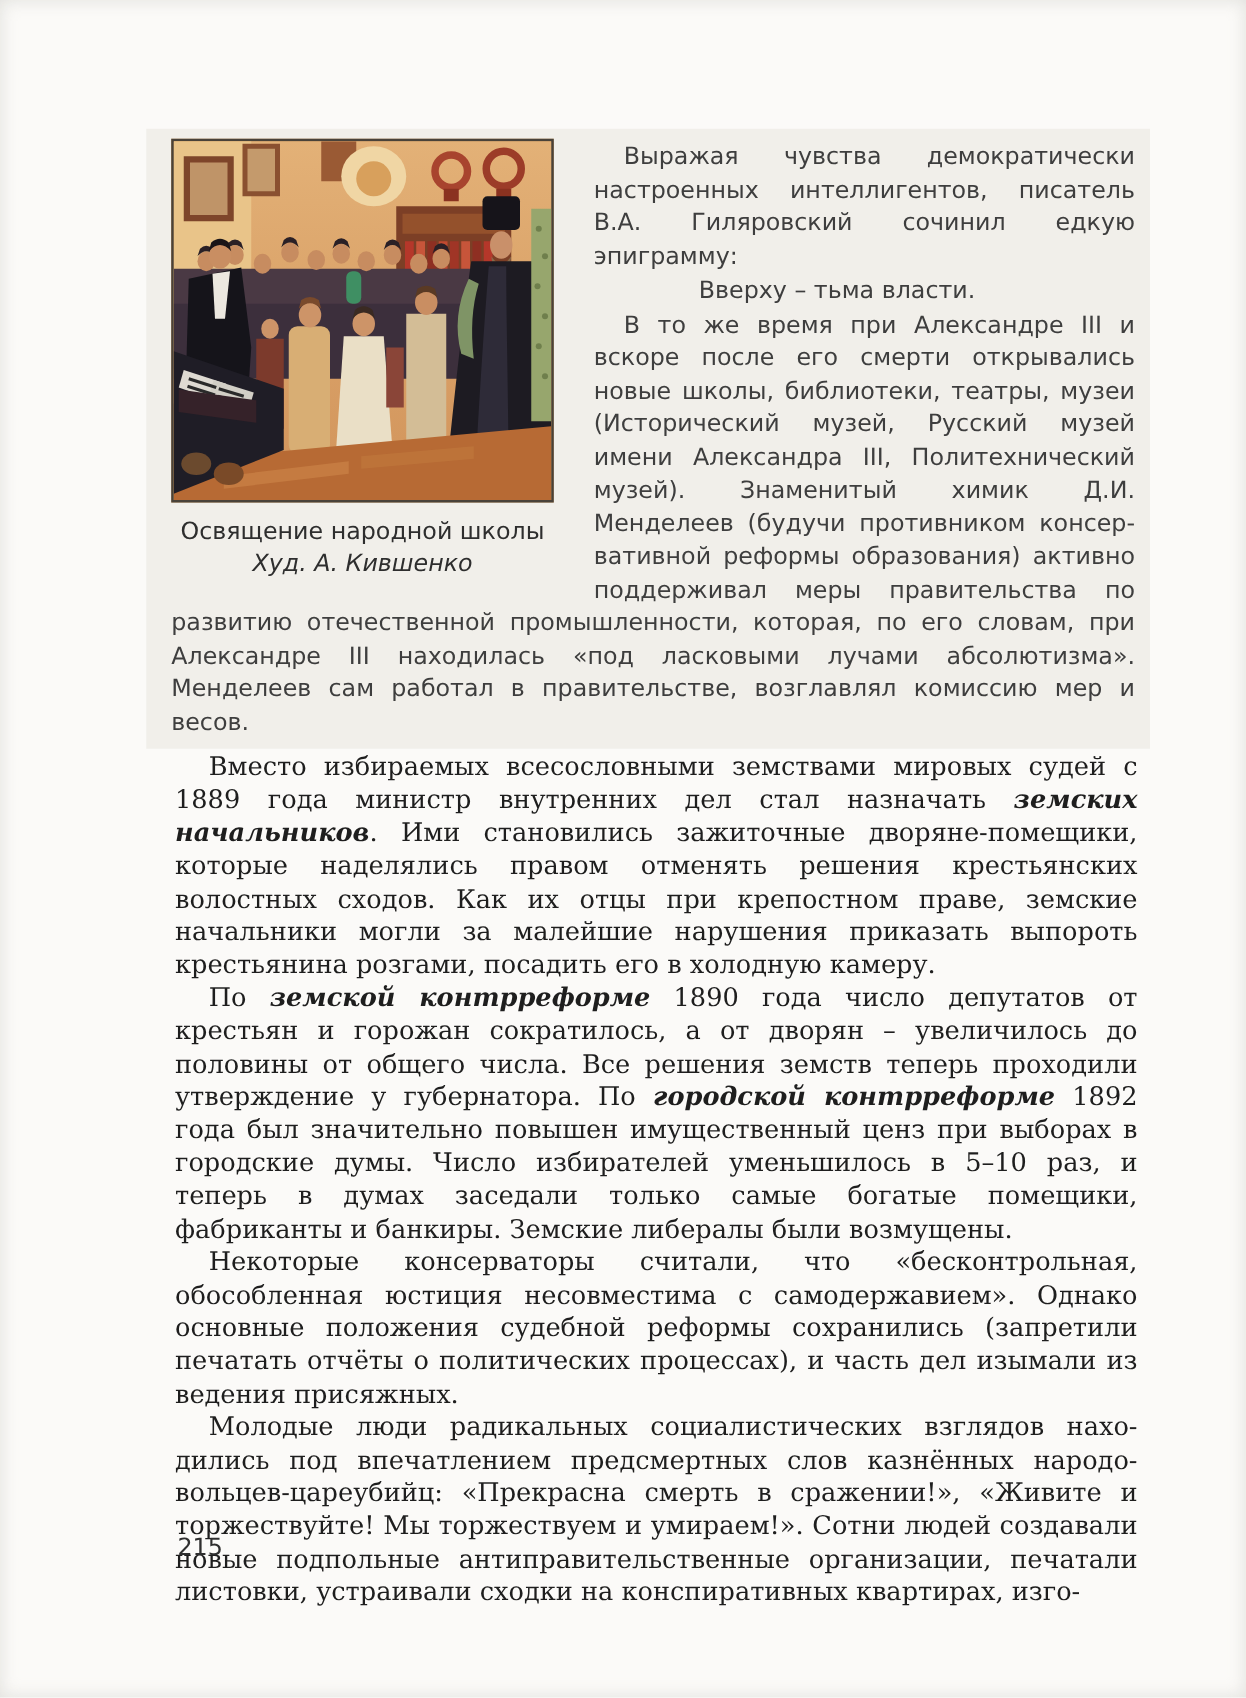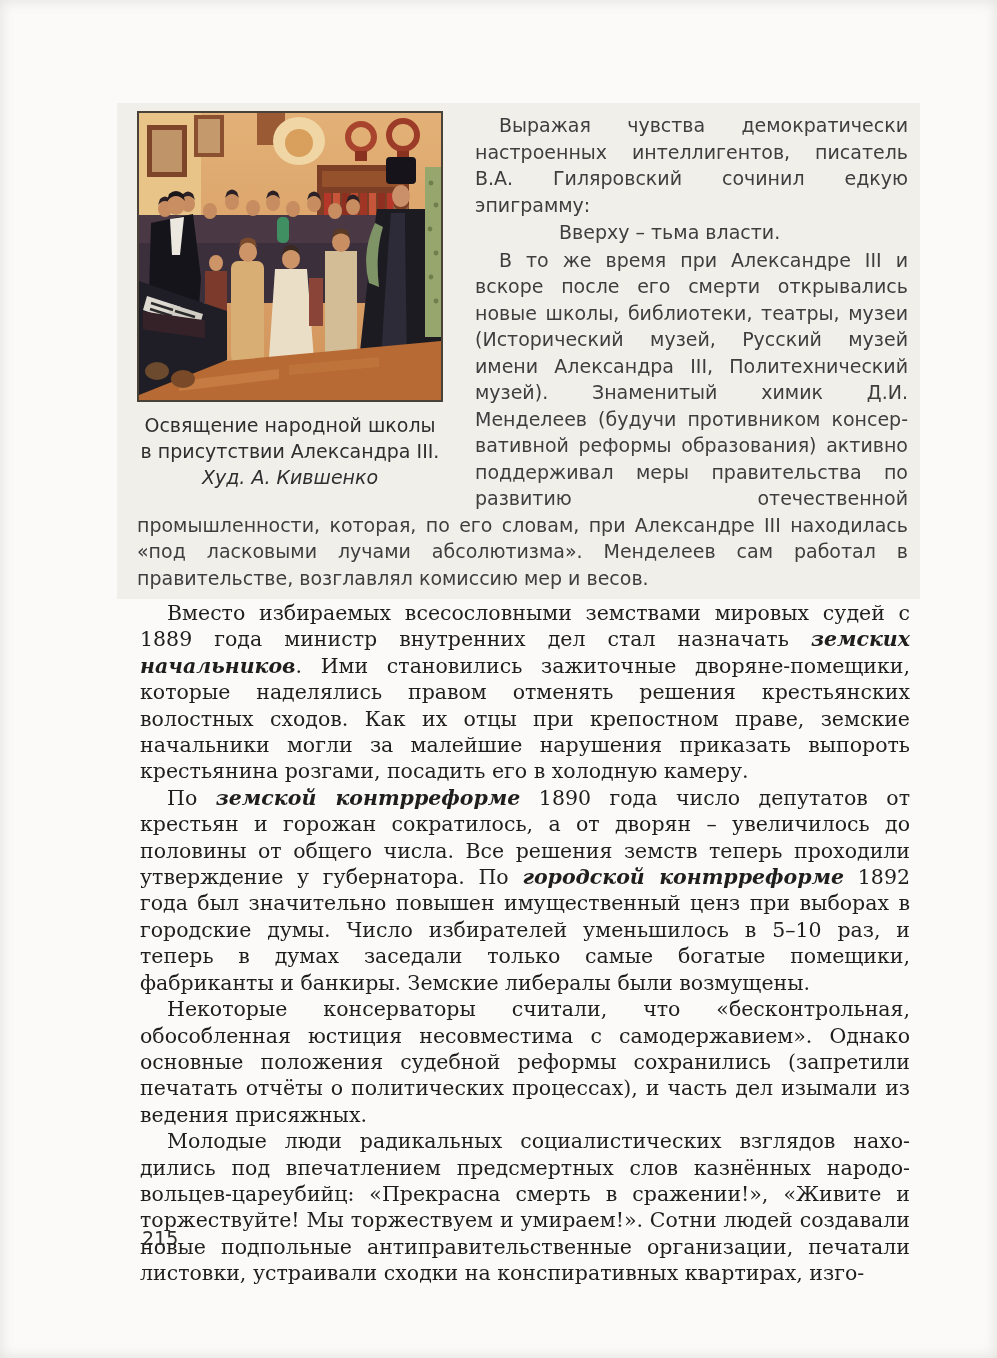--- a/index.html
+++ b/index.html
@@ -189,21 +189,20 @@
             <line x1="36" y1="198" x2="56" y2="204"></line>
             <line x1="35" y1="204" x2="55" y2="210"></line>
           </g>
           <rect x="4" y="226" width="62" height="18" fill="#352229" transform="skewY(8) translate(0,-28)"></rect>
           <ellipse cx="18" cy="258" rx="12" ry="9" fill="#6b4a2e"></ellipse>
           <ellipse cx="44" cy="266" rx="12" ry="9" fill="#7a4a28"></ellipse>
         </svg>
       </div>
       <div class="caption">
         <div>Освящение народной школы</div>
-        <div>в присутствии Александра III.</div>
         <div class="it">Худ. А. Кившенко</div>
       </div>
     </div>
 
     <p class="panel-p first">Выражая чувства демократически настро­енных интеллигентов, писатель В.А. Гиля­ровский сочинил едкую эпиграмму:</p>
 
     <div class="verse">
       <div>Вверху – тьма власти.</div>
     </div>
 

